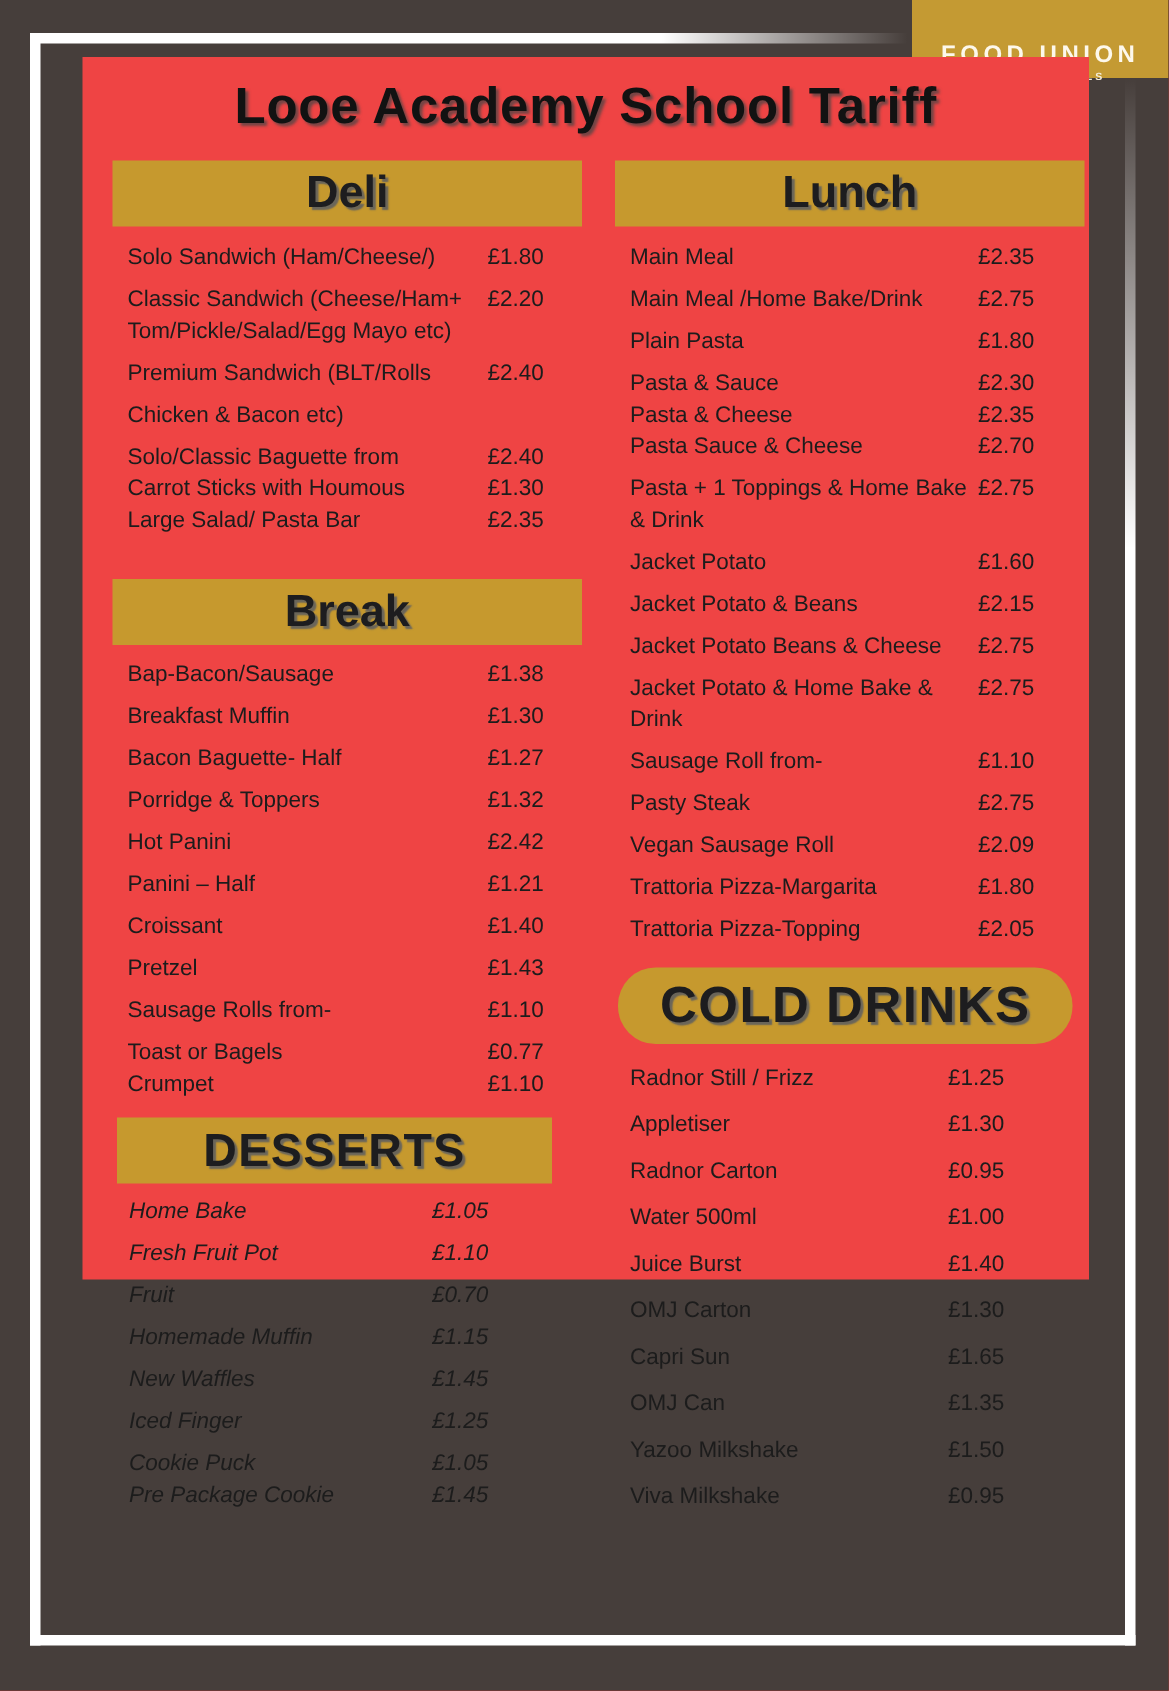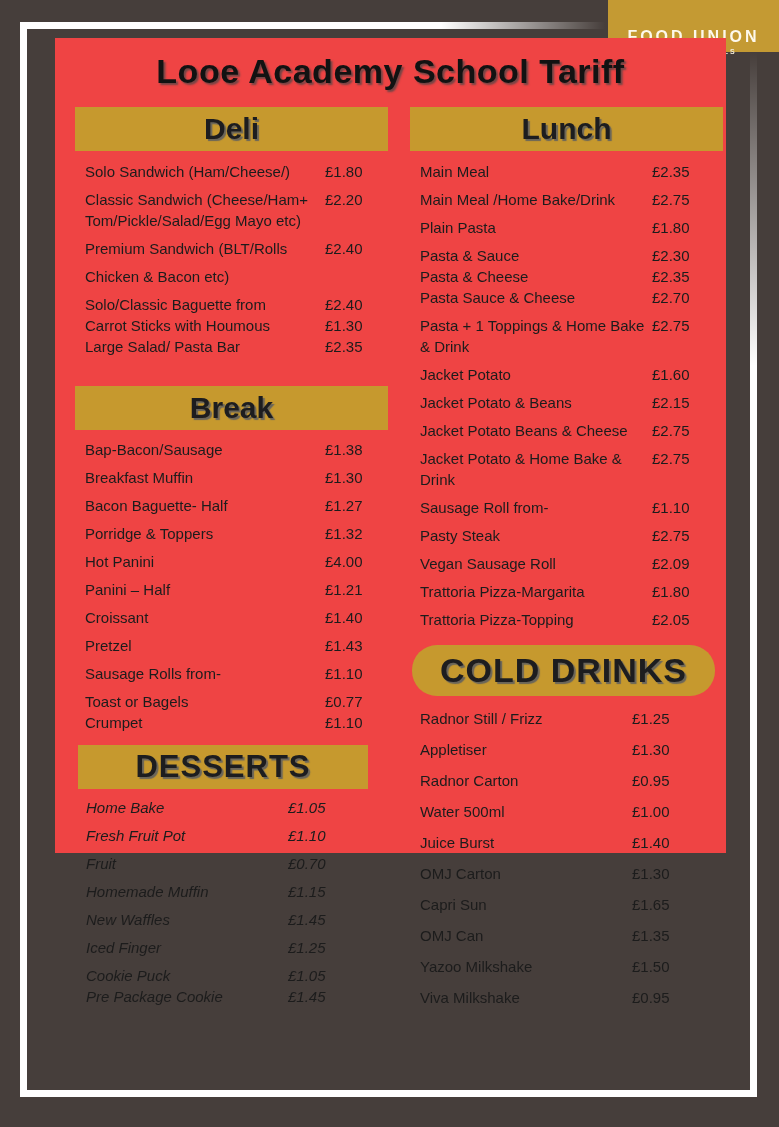--- a/index.html
+++ b/index.html
@@ -126,21 +126,21 @@
           <div class="row">
             <span class="item-name">Bacon Baguette- Half</span>
             <span class="item-price">£1.27</span>
           </div>
           <div class="row">
             <span class="item-name">Porridge &amp; Toppers</span>
             <span class="item-price">£1.32</span>
           </div>
           <div class="row">
             <span class="item-name">Hot Panini</span>
-            <span class="item-price">£4.00</span>
+            <span class="item-price">£2.42</span>
           </div>
           <div class="row">
             <span class="item-name">Panini – Half</span>
             <span class="item-price">£1.21</span>
           </div>
           <div class="row">
             <span class="item-name">Croissant</span>
             <span class="item-price">£1.40</span>
           </div>
           <div class="row">

